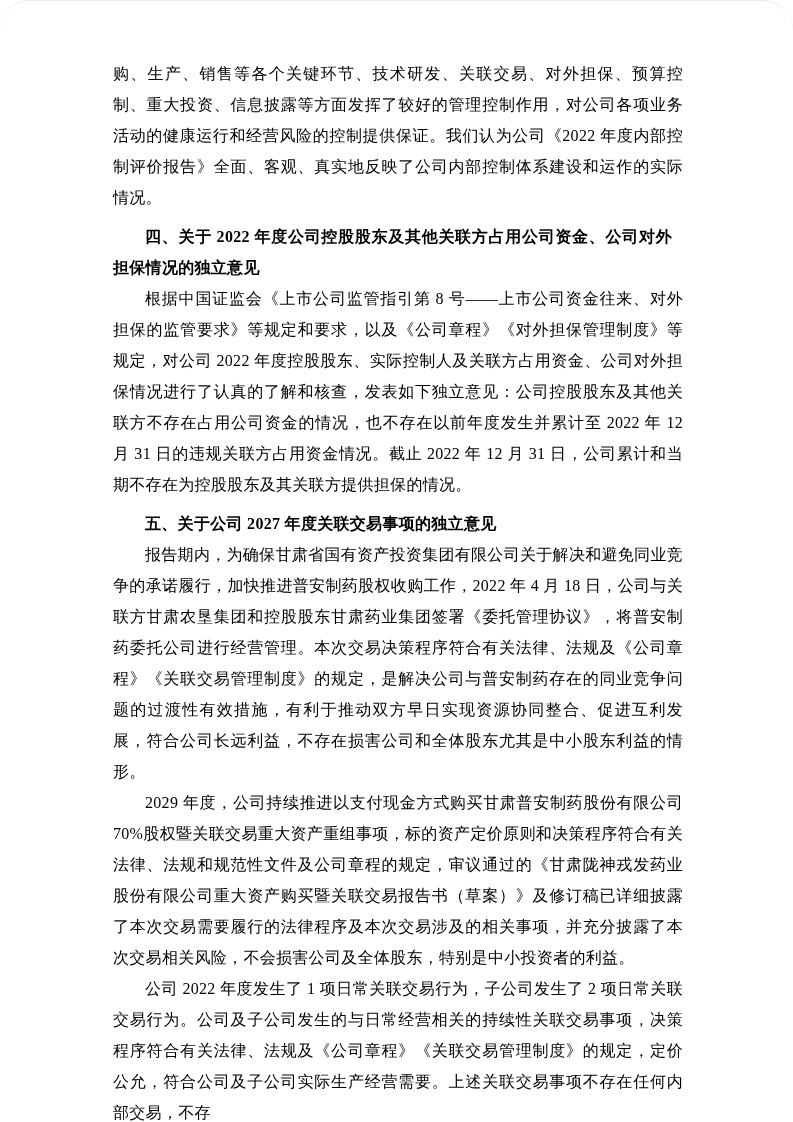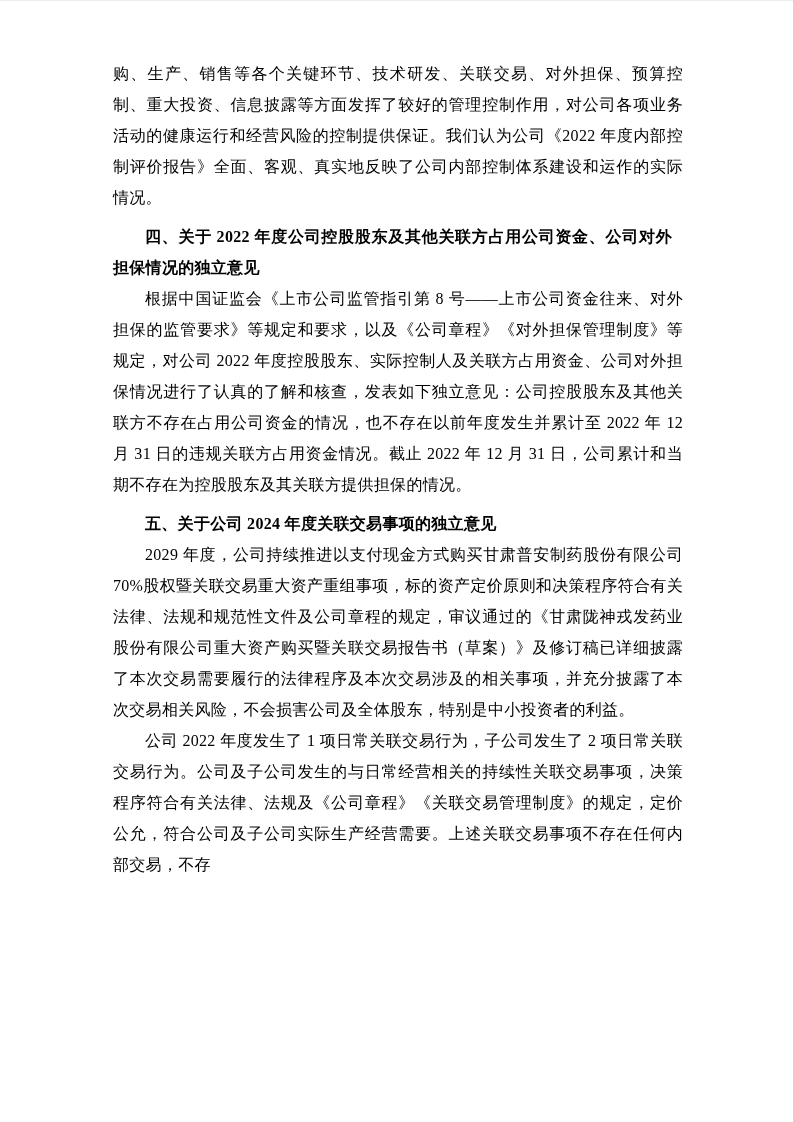--- a/index.html
+++ b/index.html
@@ -9,20 +9,21 @@
   }
   .page {
     position: relative;
     width: 793px;
     height: 1122px;
     background: #ffffff;
     overflow: hidden;
     font-family: "Liberation Serif", "DejaVu Serif", serif;
     border-top: 1px solid #ececec;
     box-sizing: border-box;
+    border-radius: 30px;
   }
   .content {
     position: absolute;
     left: 113px;
     top: 57px;
     width: 570px;
     color: #000000;
     font-size: 16px;
     line-height: 31px;
     text-align: justify;
@@ -47,21 +48,22 @@
 
 <div class="page">
   <div class="content">
 
     <p class="para no-indent">购、生产、销售等各个关键环节、技术研发、关联交易、对外担保、预算控制、重大投资、信息披露等方面发挥了较好的管理控制作用，对公司各项业务活动的健康运行和经营风险的控制提供保证。我们认为公司《2022 年度内部控制评价报告》全面、客观、真实地反映了公司内部控制体系建设和运作的实际情况。</p>
 
     <p class="heading">四、关于 2022 年度公司控股股东及其他关联方占用公司资金、公司对外担保情况的独立意见</p>
 
     <p class="para">根据中国证监会《上市公司监管指引第 8 号——上市公司资金往来、对外担保的监管要求》等规定和要求，以及《公司章程》《对外担保管理制度》等规定，对公司 2022 年度控股股东、实际控制人及关联方占用资金、公司对外担保情况进行了认真的了解和核查，发表如下独立意见：公司控股股东及其他关联方不存在占用公司资金的情况，也不存在以前年度发生并累计至 2022 年 12 月 31 日的违规关联方占用资金情况。截止 2022 年 12 月 31 日，公司累计和当期不存在为控股股东及其关联方提供担保的情况。</p>
 
-    <p class="heading">五、关于公司 2024 年度关联交易事项的独立意见</p>
+    <p class="heading">五、关于公司 2027 年度关联交易事项的独立意见</p>
 
+    <p class="para">报告期内，为确保甘肃省国有资产投资集团有限公司关于解决和避免同业竞争的承诺履行，加快推进普安制药股权收购工作，2022 年 4 月 18 日，公司与关联方甘肃农垦集团和控股股东甘肃药业集团签署《委托管理协议》，将普安制药委托公司进行经营管理。本次交易决策程序符合有关法律、法规及《公司章程》《关联交易管理制度》的规定，是解决公司与普安制药存在的同业竞争问题的过渡性有效措施，有利于推动双方早日实现资源协同整合、促进互利发展，符合公司长远利益，不存在损害公司和全体股东尤其是中小股东利益的情形。</p>
 
     <p class="para">2029 年度，公司持续推进以支付现金方式购买甘肃普安制药股份有限公司 70%股权暨关联交易重大资产重组事项，标的资产定价原则和决策程序符合有关法律、法规和规范性文件及公司章程的规定，审议通过的《甘肃陇神戎发药业股份有限公司重大资产购买暨关联交易报告书（草案）》及修订稿已详细披露了本次交易需要履行的法律程序及本次交易涉及的相关事项，并充分披露了本次交易相关风险，不会损害公司及全体股东，特别是中小投资者的利益。</p>
 
     <p class="para">公司 2022 年度发生了 1 项日常关联交易行为，子公司发生了 2 项日常关联交易行为。公司及子公司发生的与日常经营相关的持续性关联交易事项，决策程序符合有关法律、法规及《公司章程》《关联交易管理制度》的规定，定价公允，符合公司及子公司实际生产经营需要。上述关联交易事项不存在任何内部交易，不存</p>
 
   </div>
 </div>
 
 </body></html>

